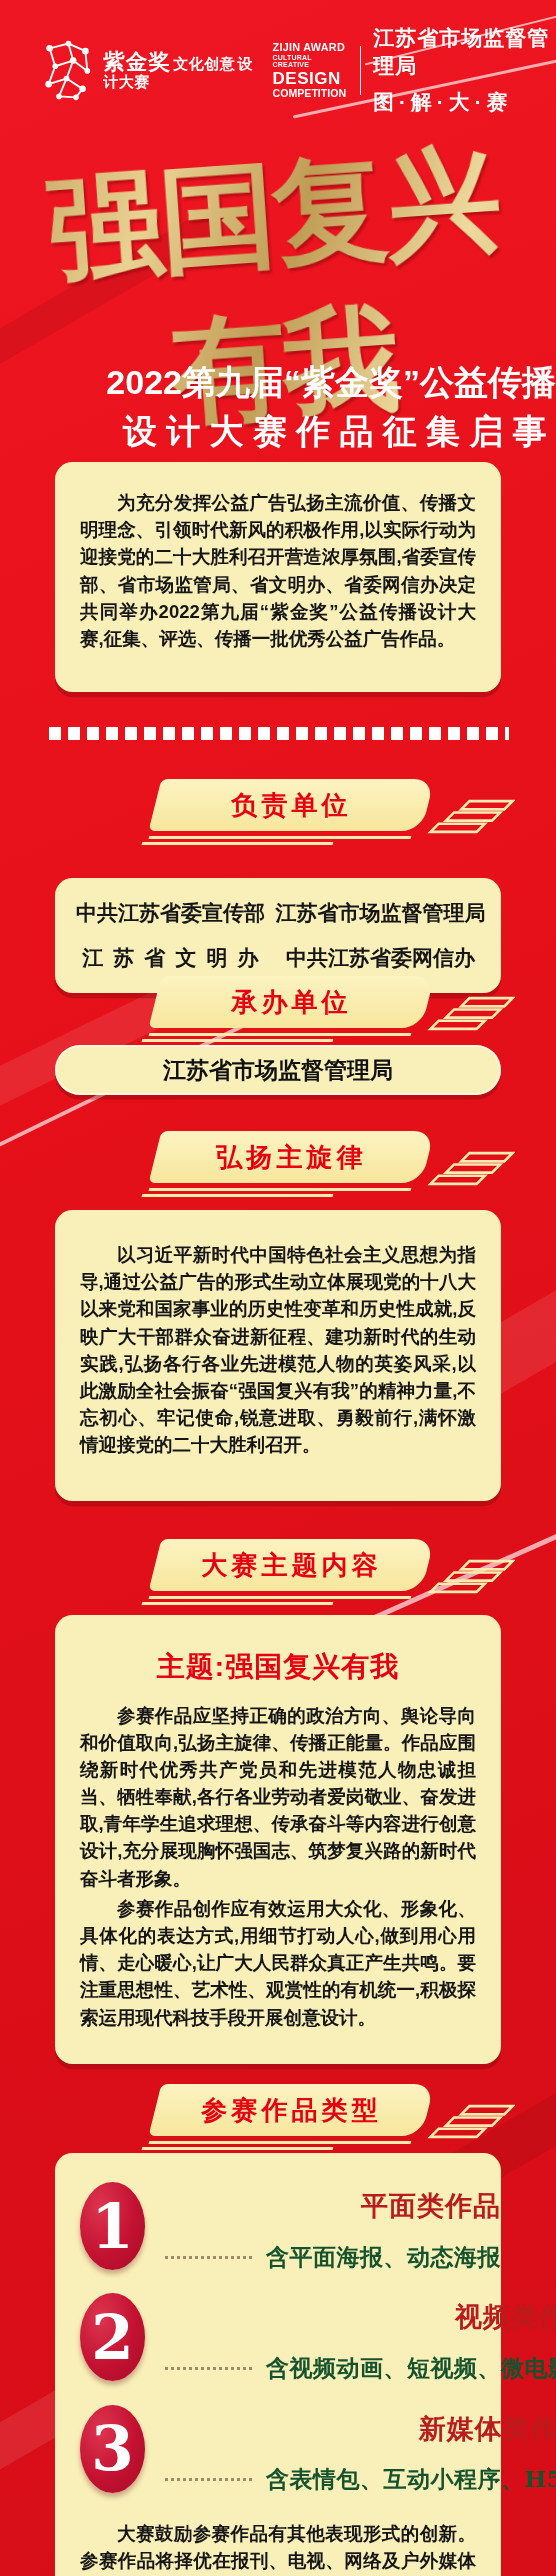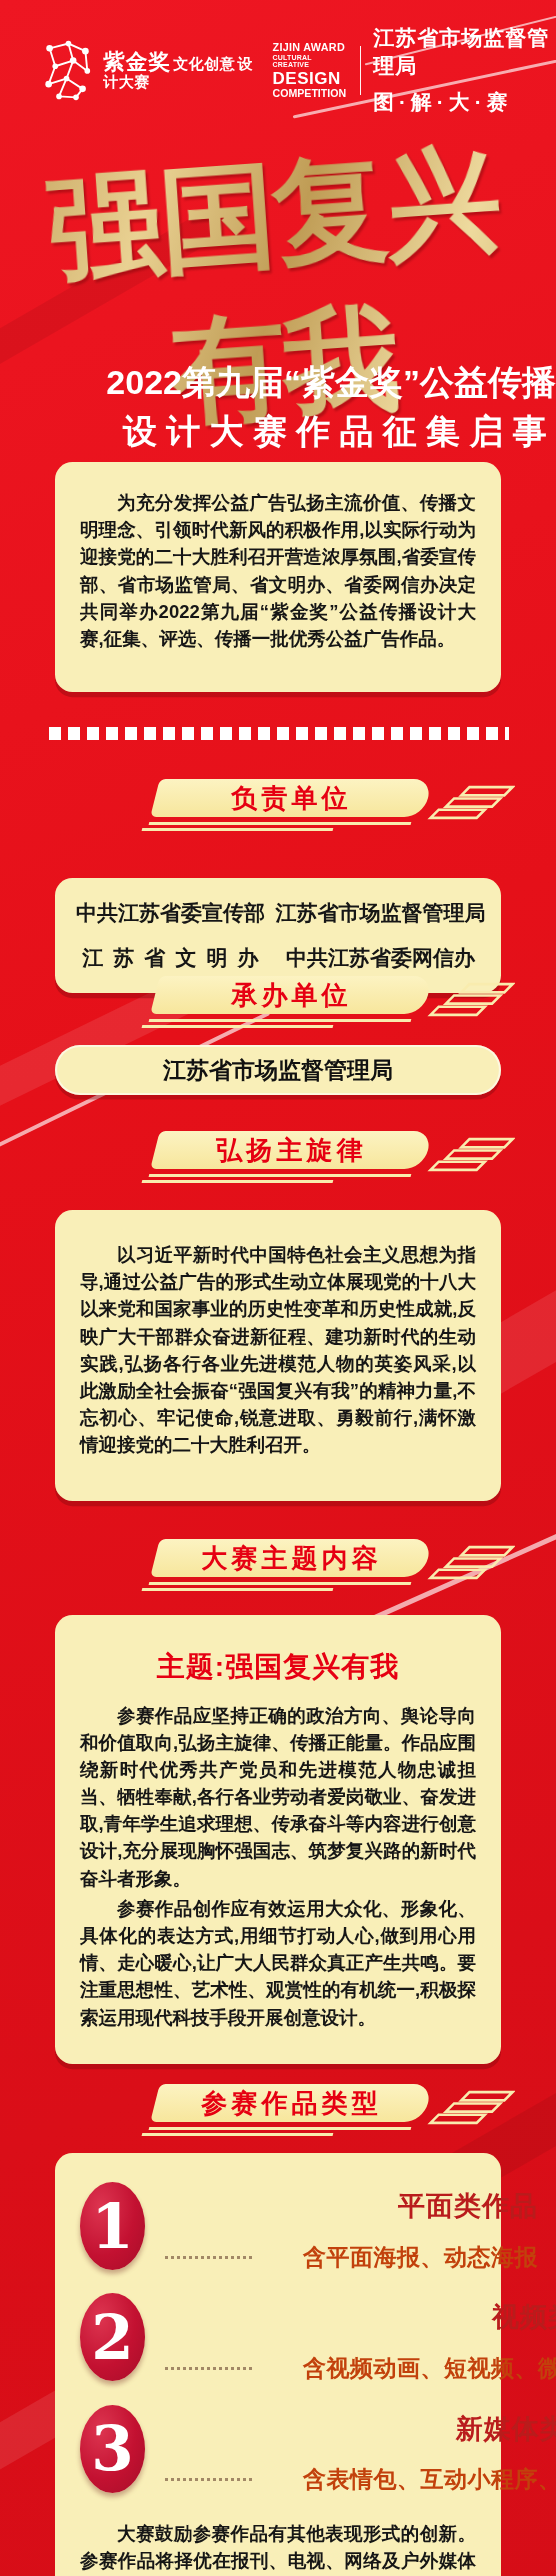--- a/index.html
+++ b/index.html
@@ -56,21 +56,21 @@
         box-shadow:0 5.2px 0 rgba(130,8,14,.38);color:#161616;}
   .para{margin:0;font-size:18.5px;line-height:1.47;font-weight:700;text-align:justify;
         text-indent:2em;word-break:break-all;color:#161616;}
   .para + .para{margin-top:3.1px;}
 
   
   .dashrow{position:absolute;top:727px;left:49px;width:460px;height:13.4px;
            background:repeating-linear-gradient(90deg,#ffffff 0 12.4px,transparent 12.4px 19px);}
 
   
-  .banner{position:absolute;left:155px;width:273px;height:38px;}
+  .banner{position:absolute;left:155px;width:273px;height:52px;}
   .banner .shape{position:absolute;inset:0;background:linear-gradient(180deg,#fcf3c2,#f7e69c);
                  transform:skewX(-14deg);border-radius:6.2px 20px 20px 6.2px;}
   .banner .bt{position:absolute;inset:0;display:flex;align-items:center;justify-content:center;
               color:#e60012;font-weight:900;font-size:26px;letter-spacing:4.1px;}
   .banner .u1,.banner .u2{position:absolute;height:2.6px;background:#f9ecae;transform:skewX(-14deg);}
   .banner .u1{left:-6.2px;width:96%;bottom:-7.7px;}
   .banner .u2{left:-13.4px;width:70%;bottom:-13.4px;}
   .banner .wings{position:absolute;right:-87px;bottom:-5.2px;width:88px;height:41px;}
 
   
@@ -90,22 +90,22 @@
   .titem{display:flex;align-items:flex-start;margin-bottom:20.6px;}
   .tnum{flex:none;width:65px;height:88px;margin-right:19.6px;border-radius:50%;
         background:radial-gradient(ellipse at 32% 28%,#dd3550 0%,#c31131 55%,#a60d29 100%);
         color:#fff;display:flex;align-items:center;justify-content:center;
         font-family:"DejaVu Serif","Liberation Serif",serif;font-size:61px;font-weight:bold;
         box-shadow:0 4.1px 5.2px rgba(90,0,10,.3);}
   .tright{flex:1;padding-top:3.1px;}
   .ttl{color:#b91c1c;font-size:27px;font-weight:900;margin:3.1px 0 17.5px;letter-spacing:1px;text-align:right;}
   .tdrow{display:flex;align-items:center;}
   .dots{flex:none;width:87px;height:0;border-top:3.6px dotted #8d6f52;margin-right:14.4px;opacity:.8;}
-  .tdesc{font-family:"DejaVu Serif","Liberation Serif",serif;font-weight:bold;font-size:23px;color:#c2410c;
-         letter-spacing:0.5px;white-space:nowrap;margin-left:37px;}
+  .tdesc{font-family:"DejaVu Serif","Liberation Serif",serif;font-weight:bold;font-size:23px;color:#14532d;
+         letter-spacing:0.5px;white-space:nowrap;}
   .tnote{margin-top:25px;}
 </style>
 </head>
 <body>
 
 <div class="page">
 
   <div class="streak hairline s1"></div>
   <div class="streak hairline s2"></div>
   <div class="streak band s3"></div>

